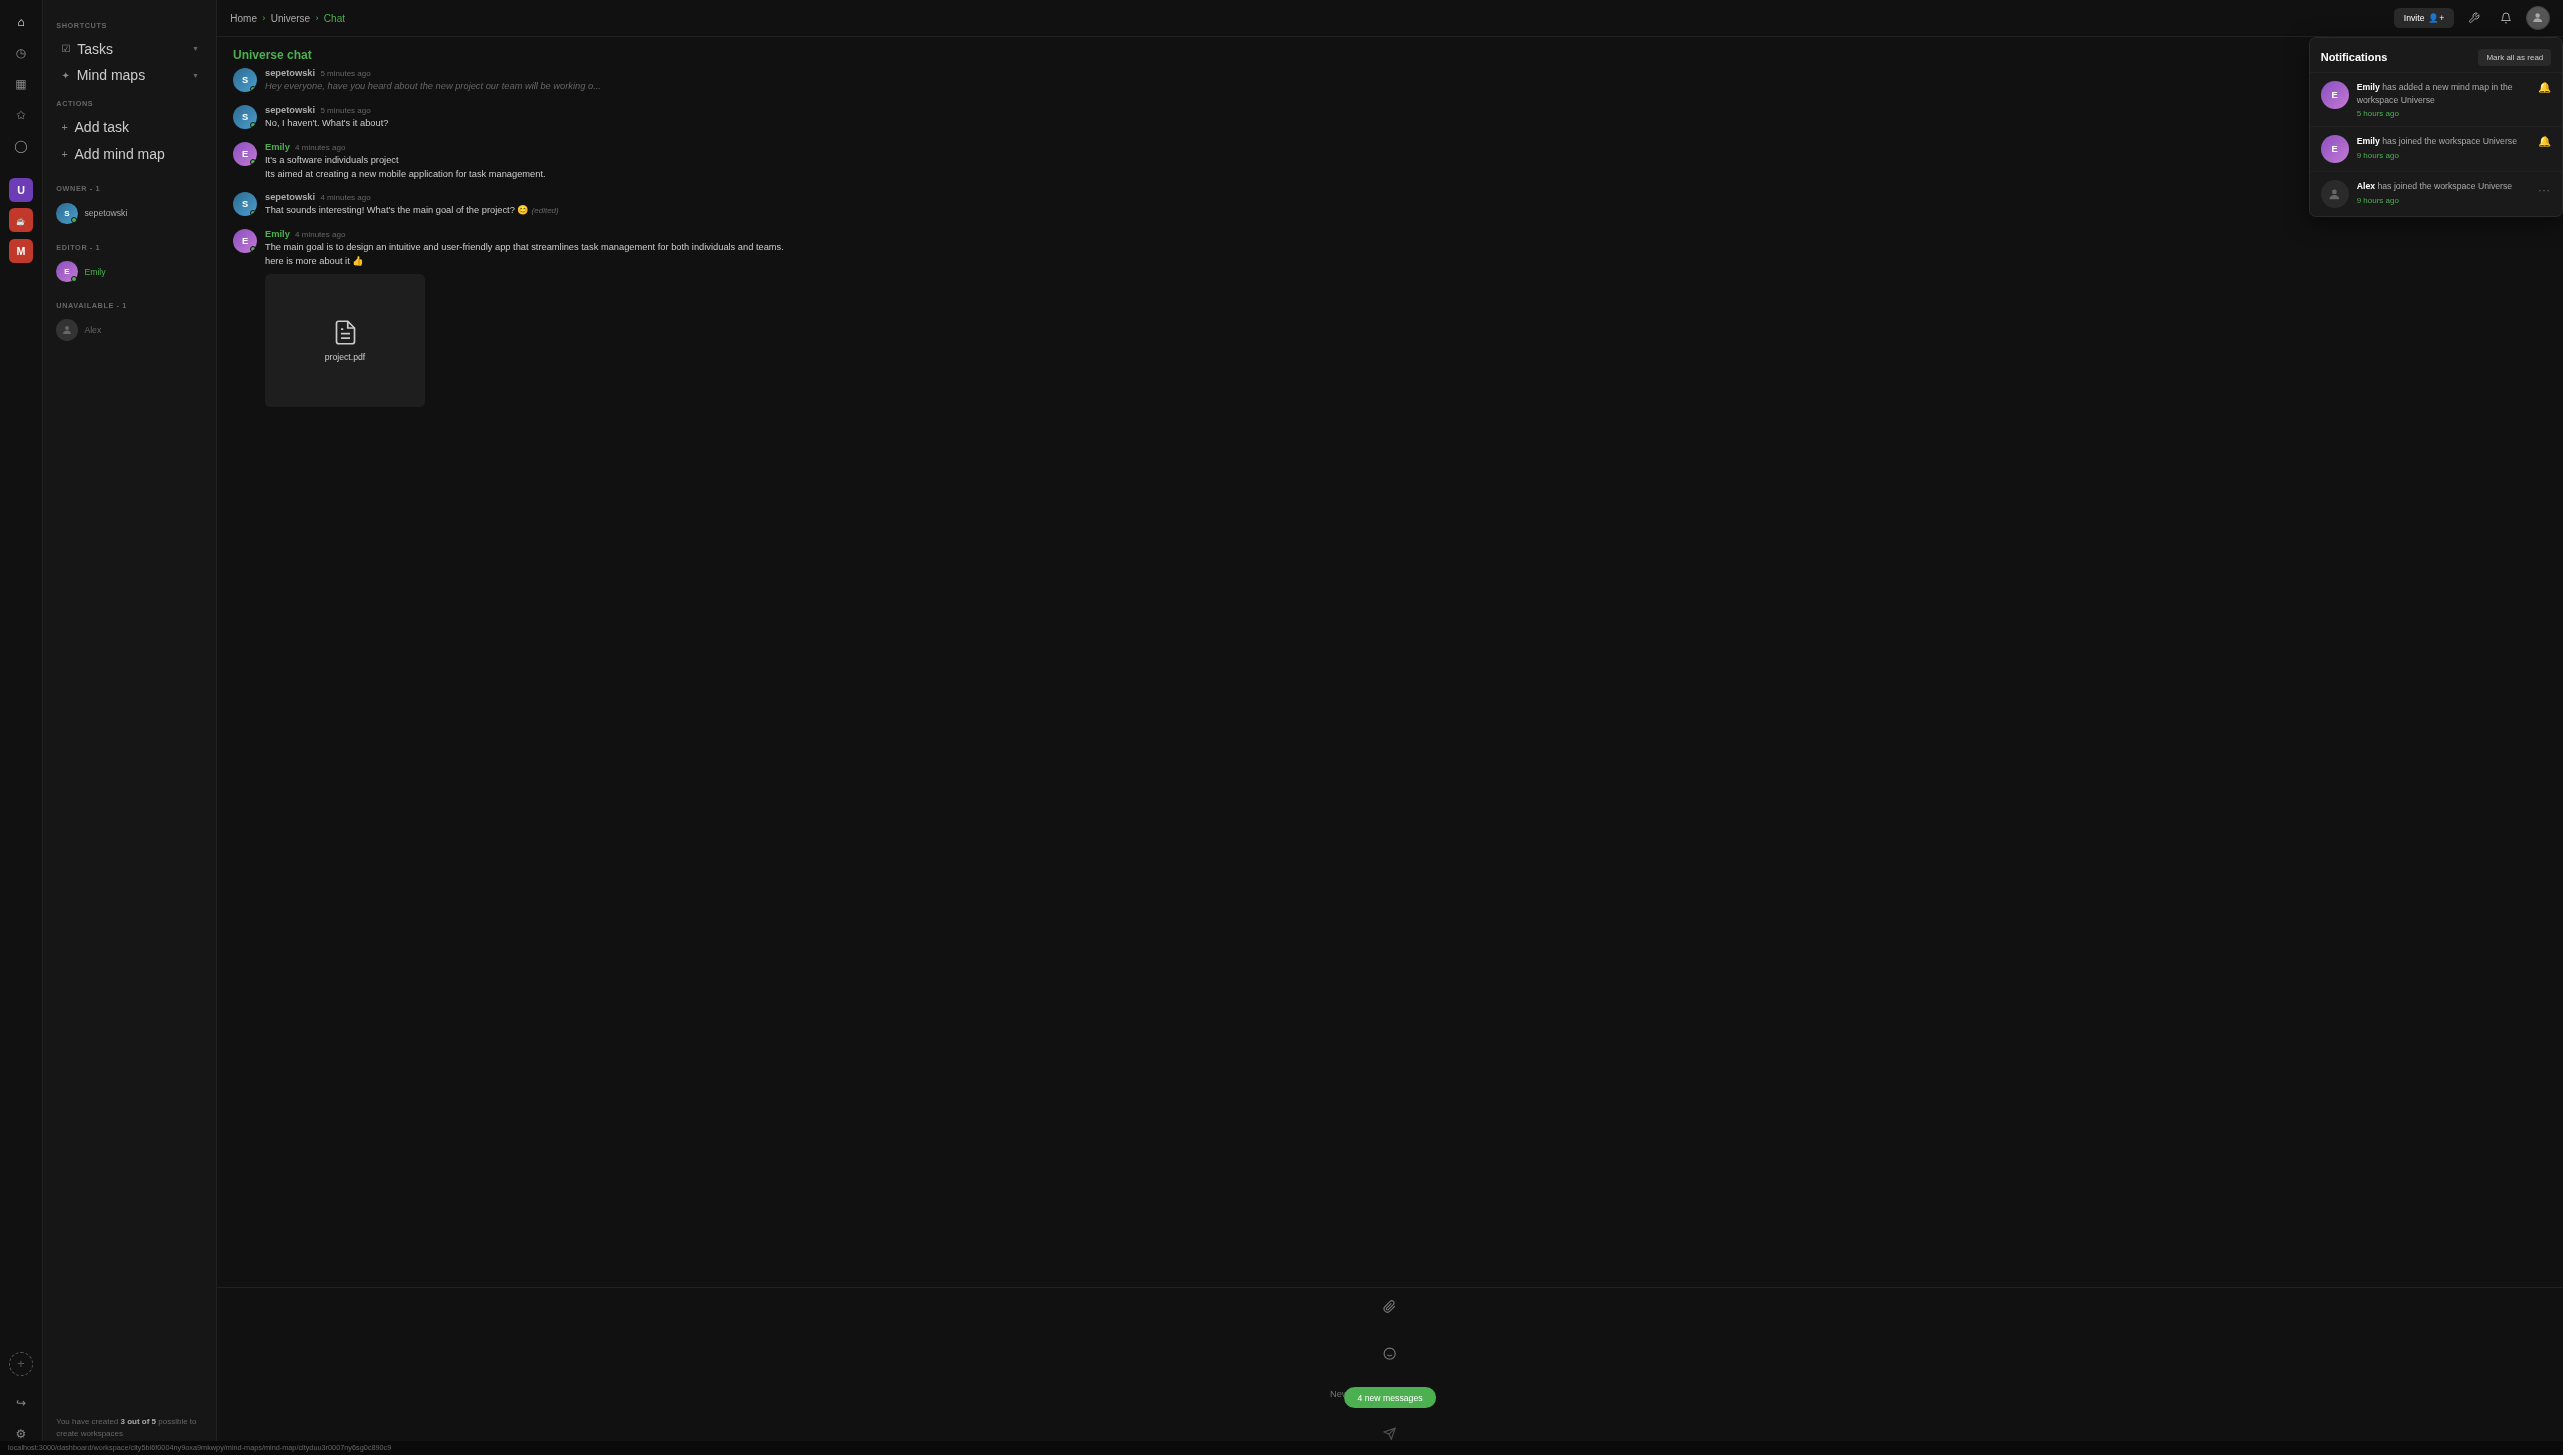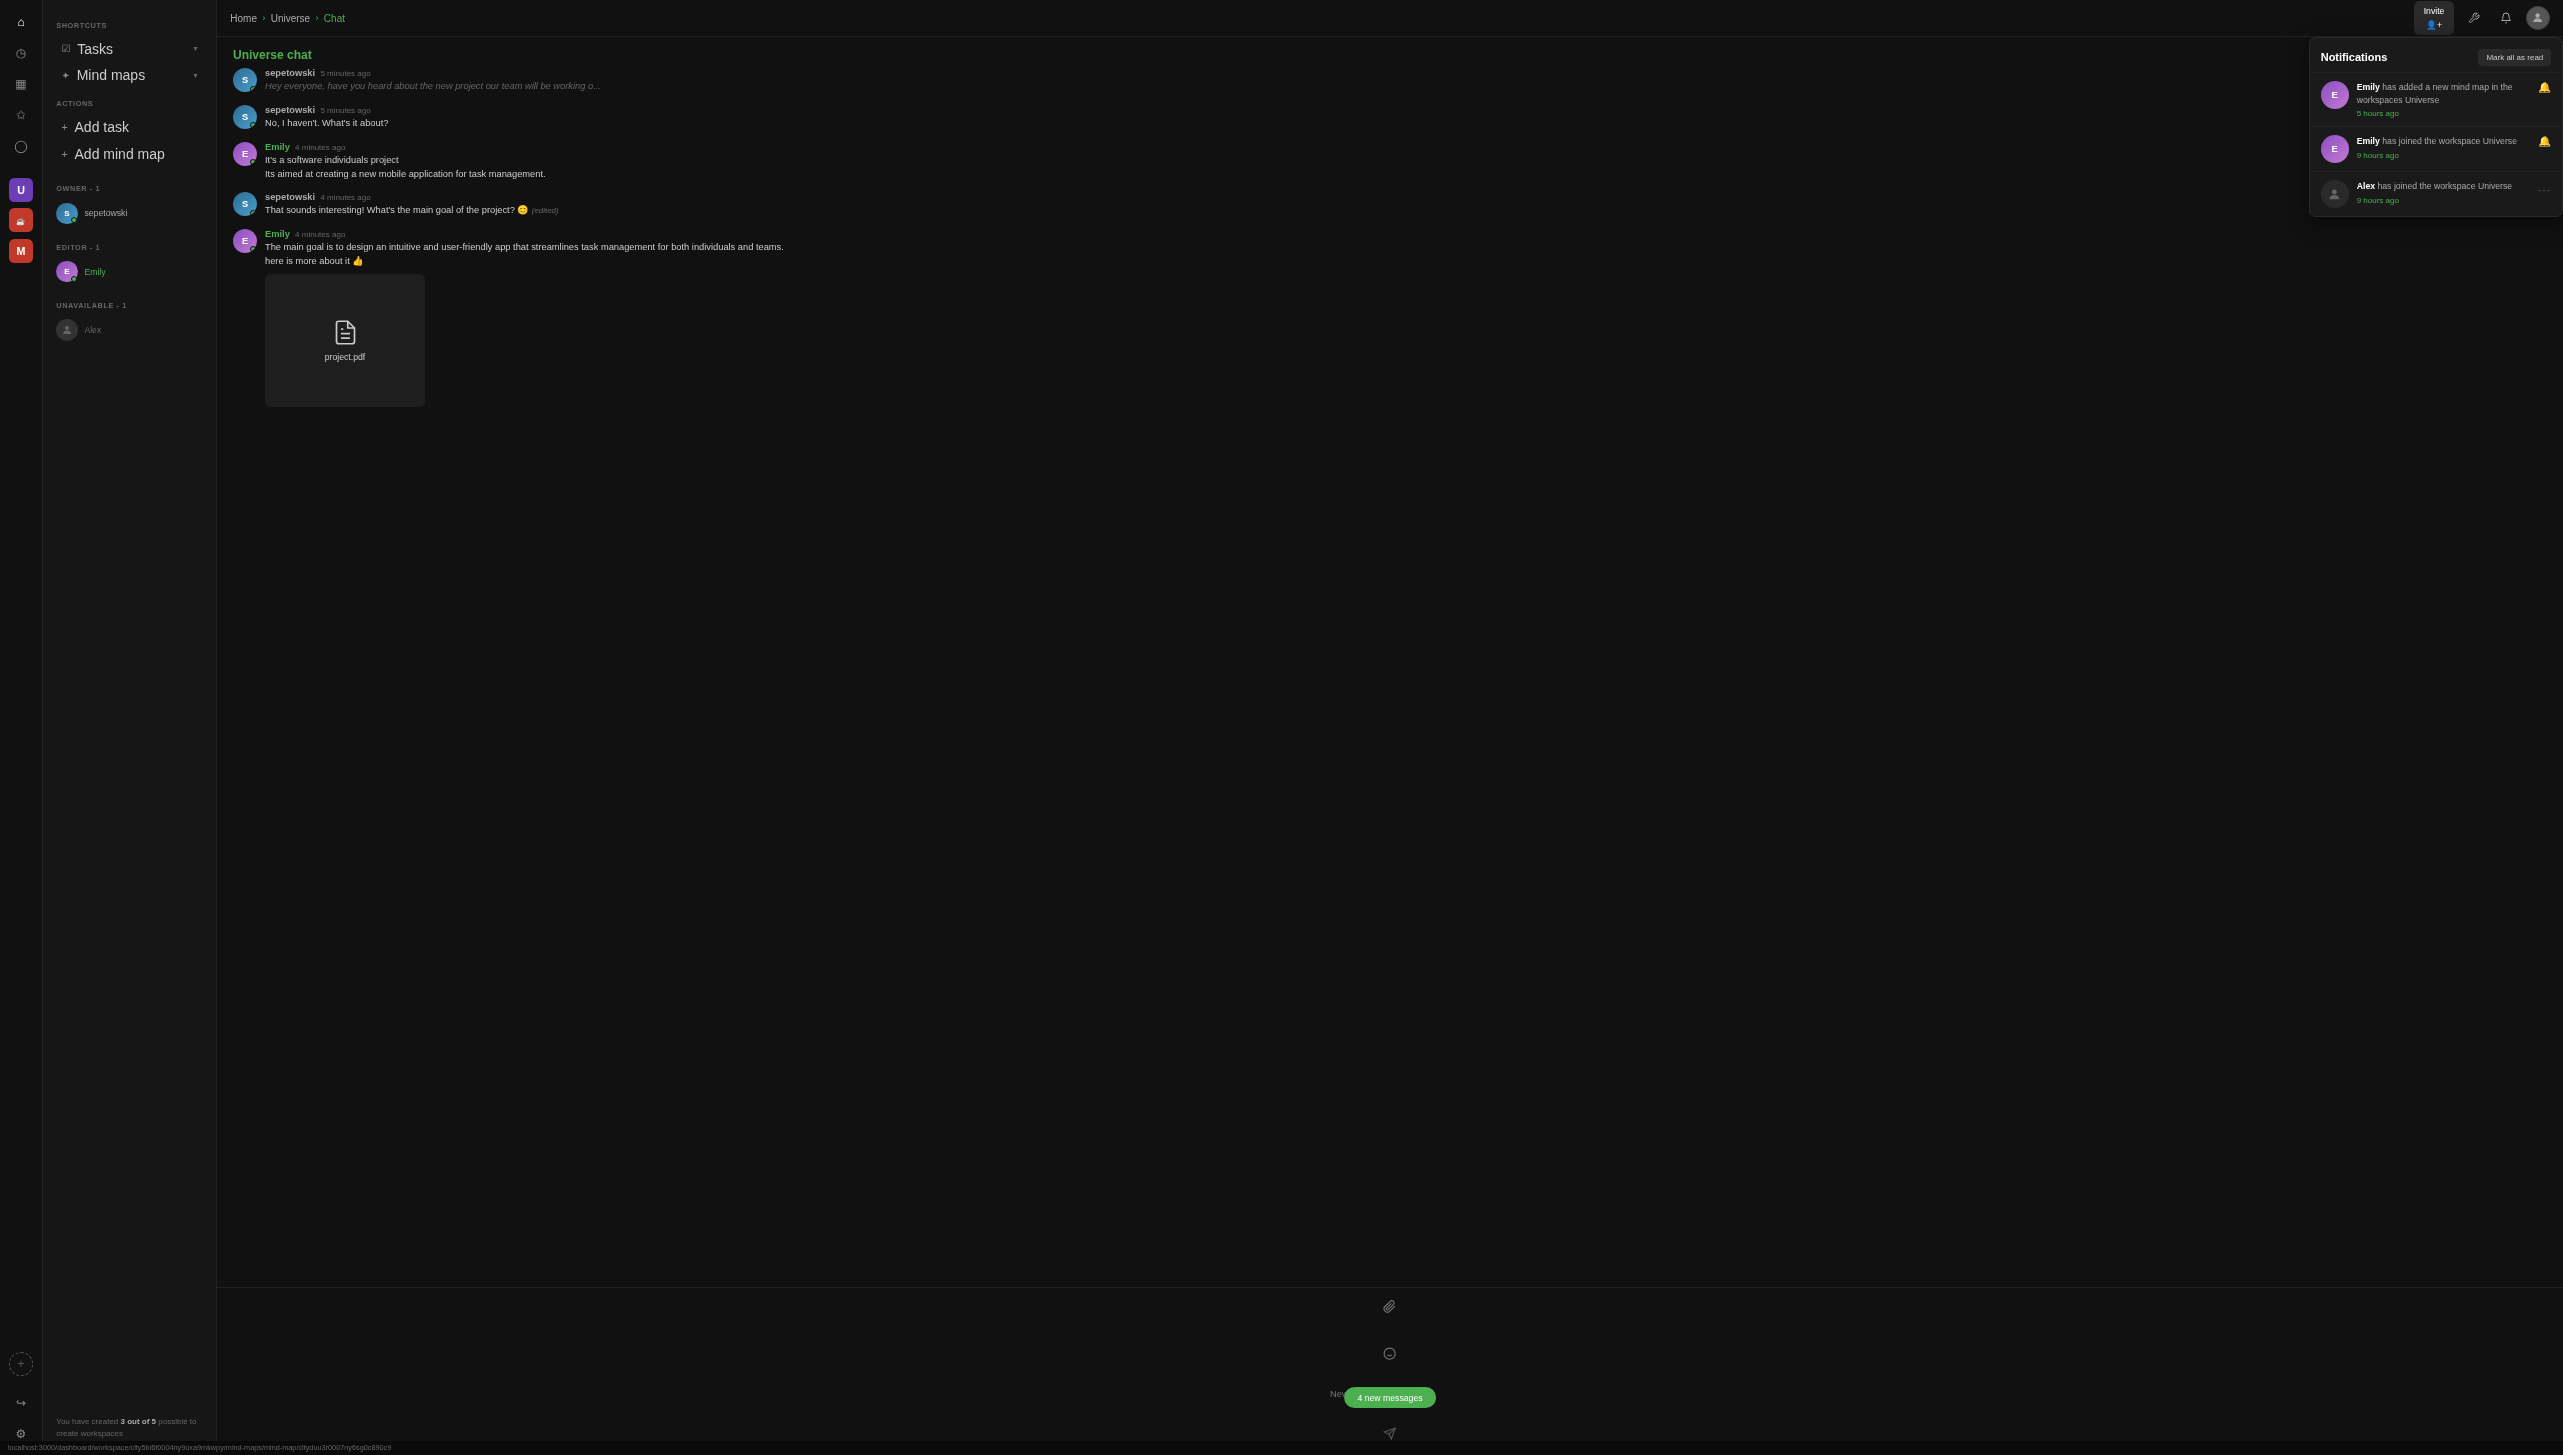--- a/index.html
+++ b/index.html
@@ -195,21 +195,20 @@
       background: #2a2a2a;
       border: none;
       border-radius: 5.3px;
       color: #fff;
       padding: 4.7px 9.3px;
       font-size: 8.7px;
       cursor: pointer;
       display: flex;
       align-items: center;
       gap: 4px;
-      flex-direction: column;
     }
     .topbar-icon-btn {
       width: 24px;
       height: 24px;
       border-radius: 5.3px;
       background: transparent;
       border: none;
       color: #aaa;
       font-size: 11.3px;
       cursor: pointer;
@@ -734,21 +733,21 @@
       <span class="notif-title">Notifications</span>
       <button class="mark-all-btn">Mark all as read</button>
     </div>
 
     <div class="notif-item">
       <div class="notif-avatar avatar-emily" style="background:linear-gradient(135deg,#8a4fbf,#c47ad4);">
         <span style="font-weight:bold;font-size:9.3px;color:#fff;">E</span>
       </div>
       <div class="notif-body">
         <div class="notif-text">
-          <strong>Emily</strong><span> has added a new mind map in the workspaces Universe</span>
+          <strong>Emily</strong><span> has added a new mind map in the workspace Universe</span>
         </div>
         <div class="notif-time">5 hours ago</div>
       </div>
       <span class="notif-bell">🔔</span>
     </div>
 
     <div class="notif-item">
       <div class="notif-avatar avatar-emily" style="background:linear-gradient(135deg,#8a4fbf,#c47ad4);">
         <span style="font-weight:bold;font-size:9.3px;color:#fff;">E</span>
       </div>

